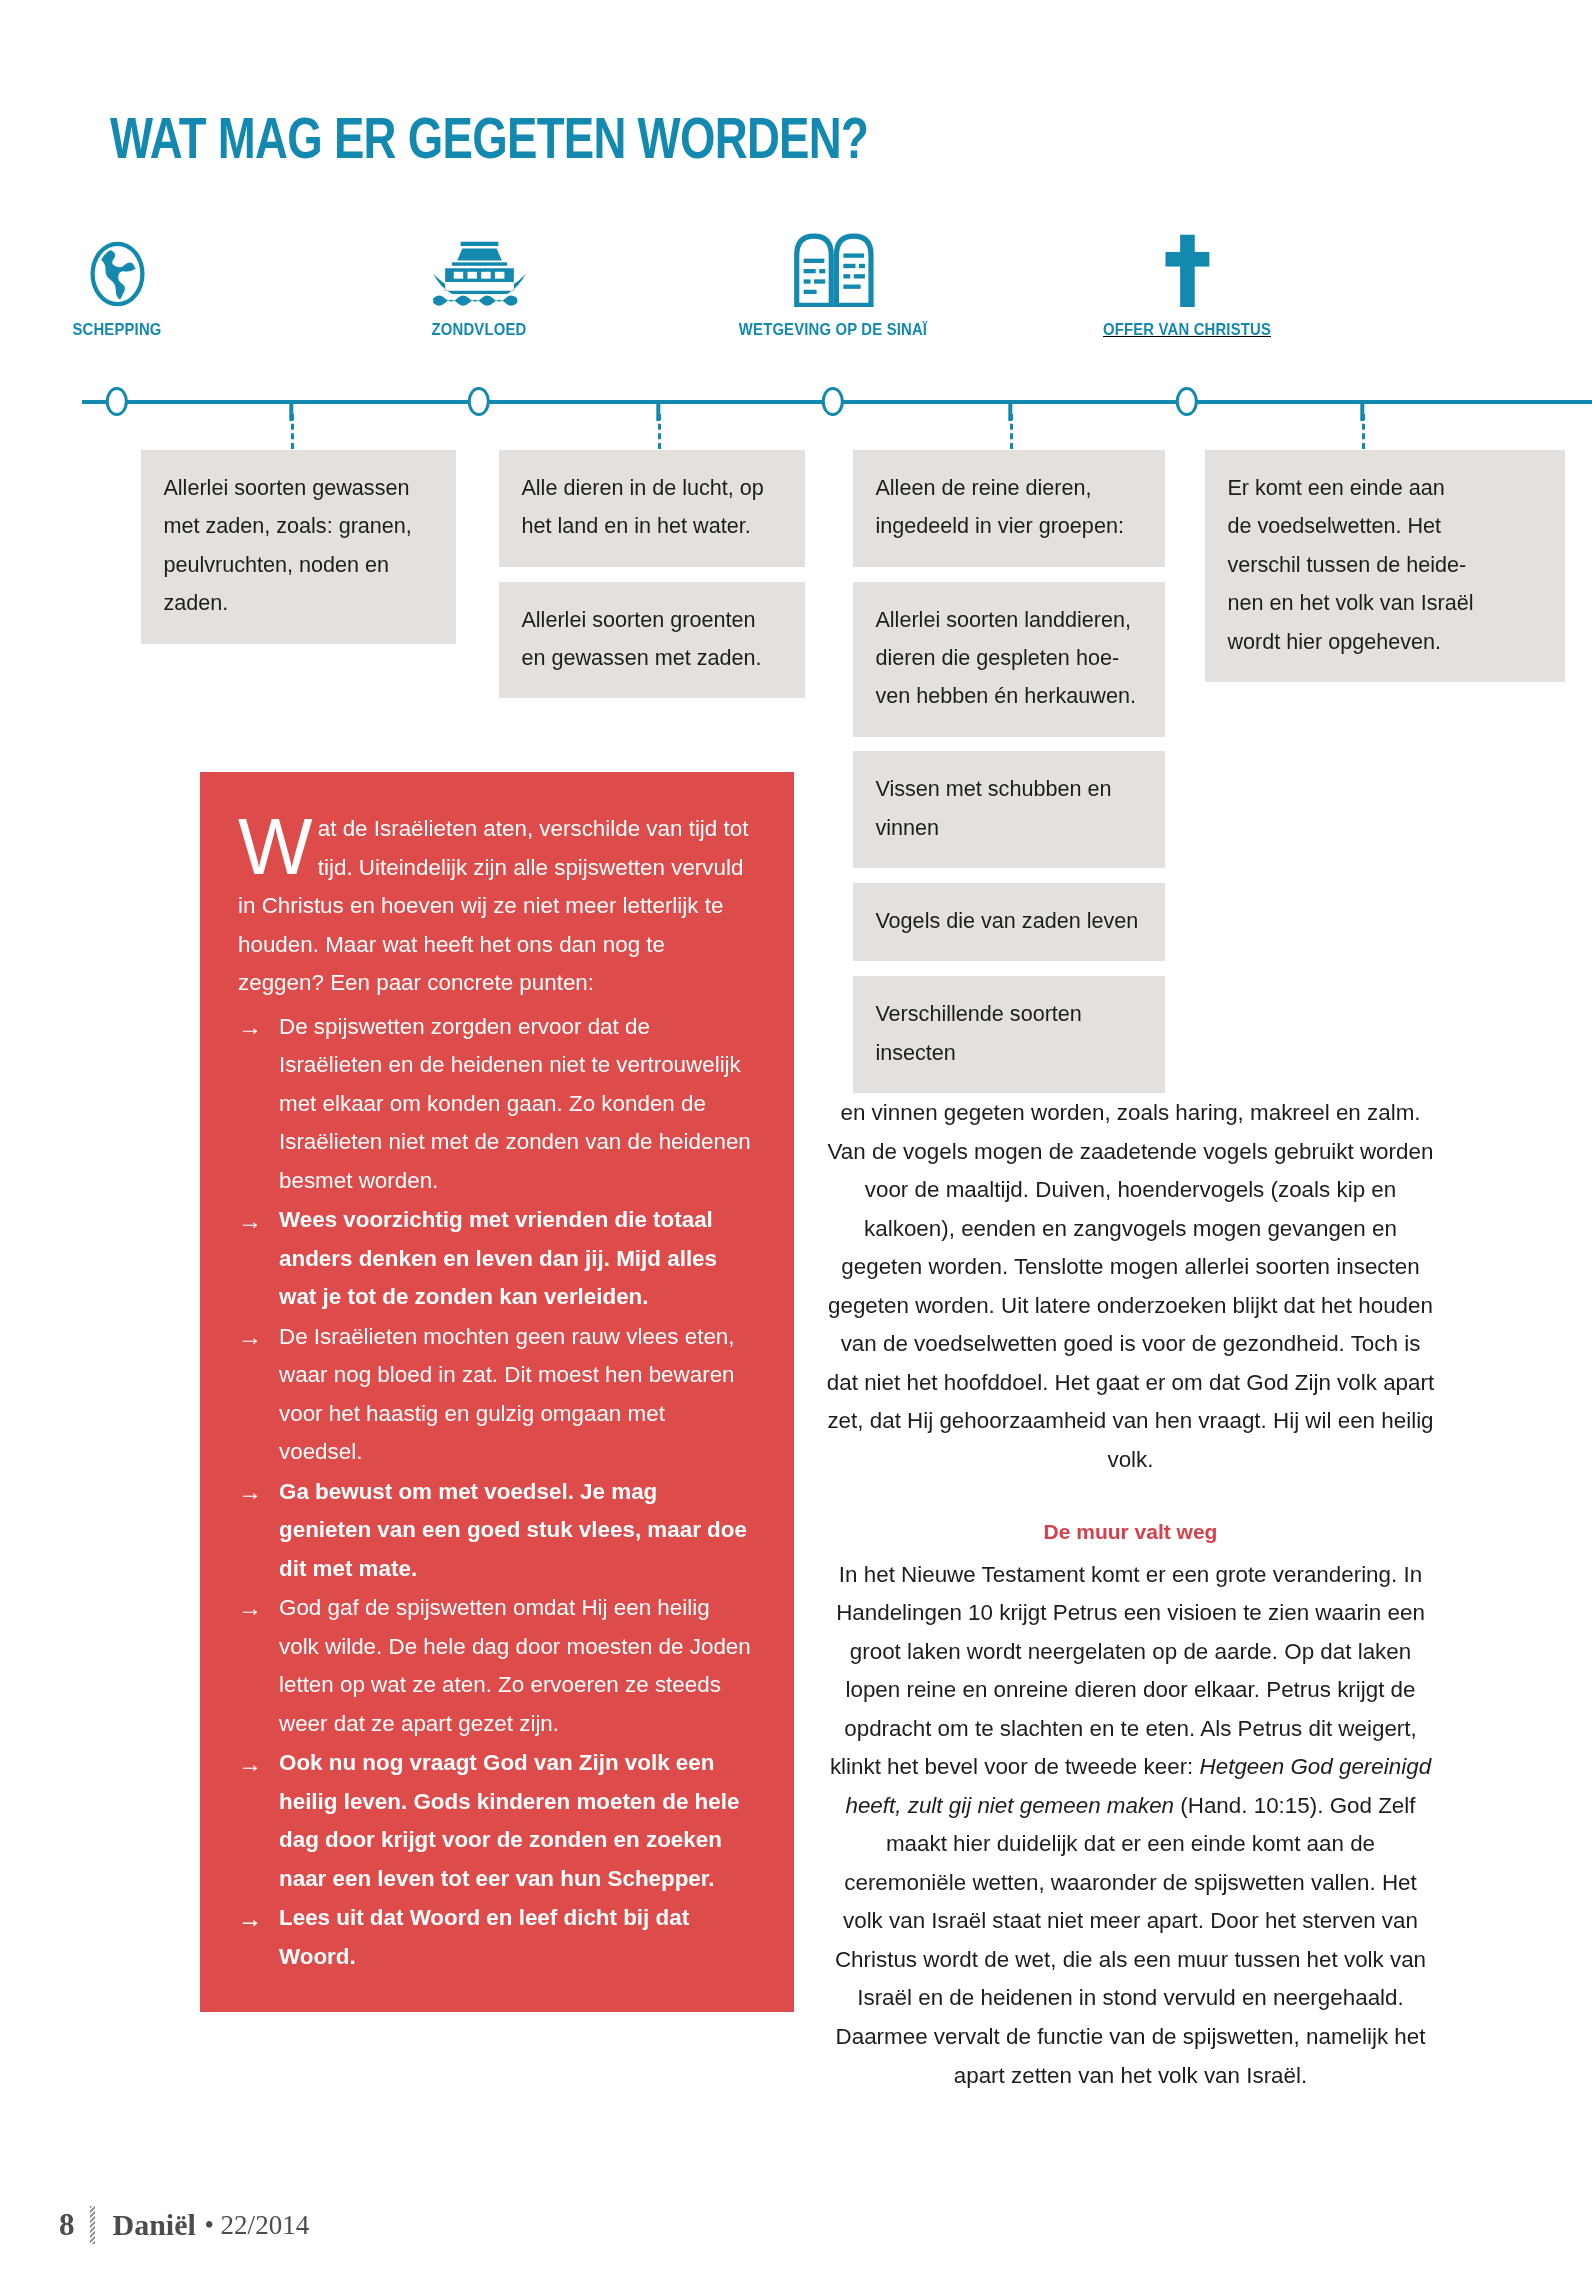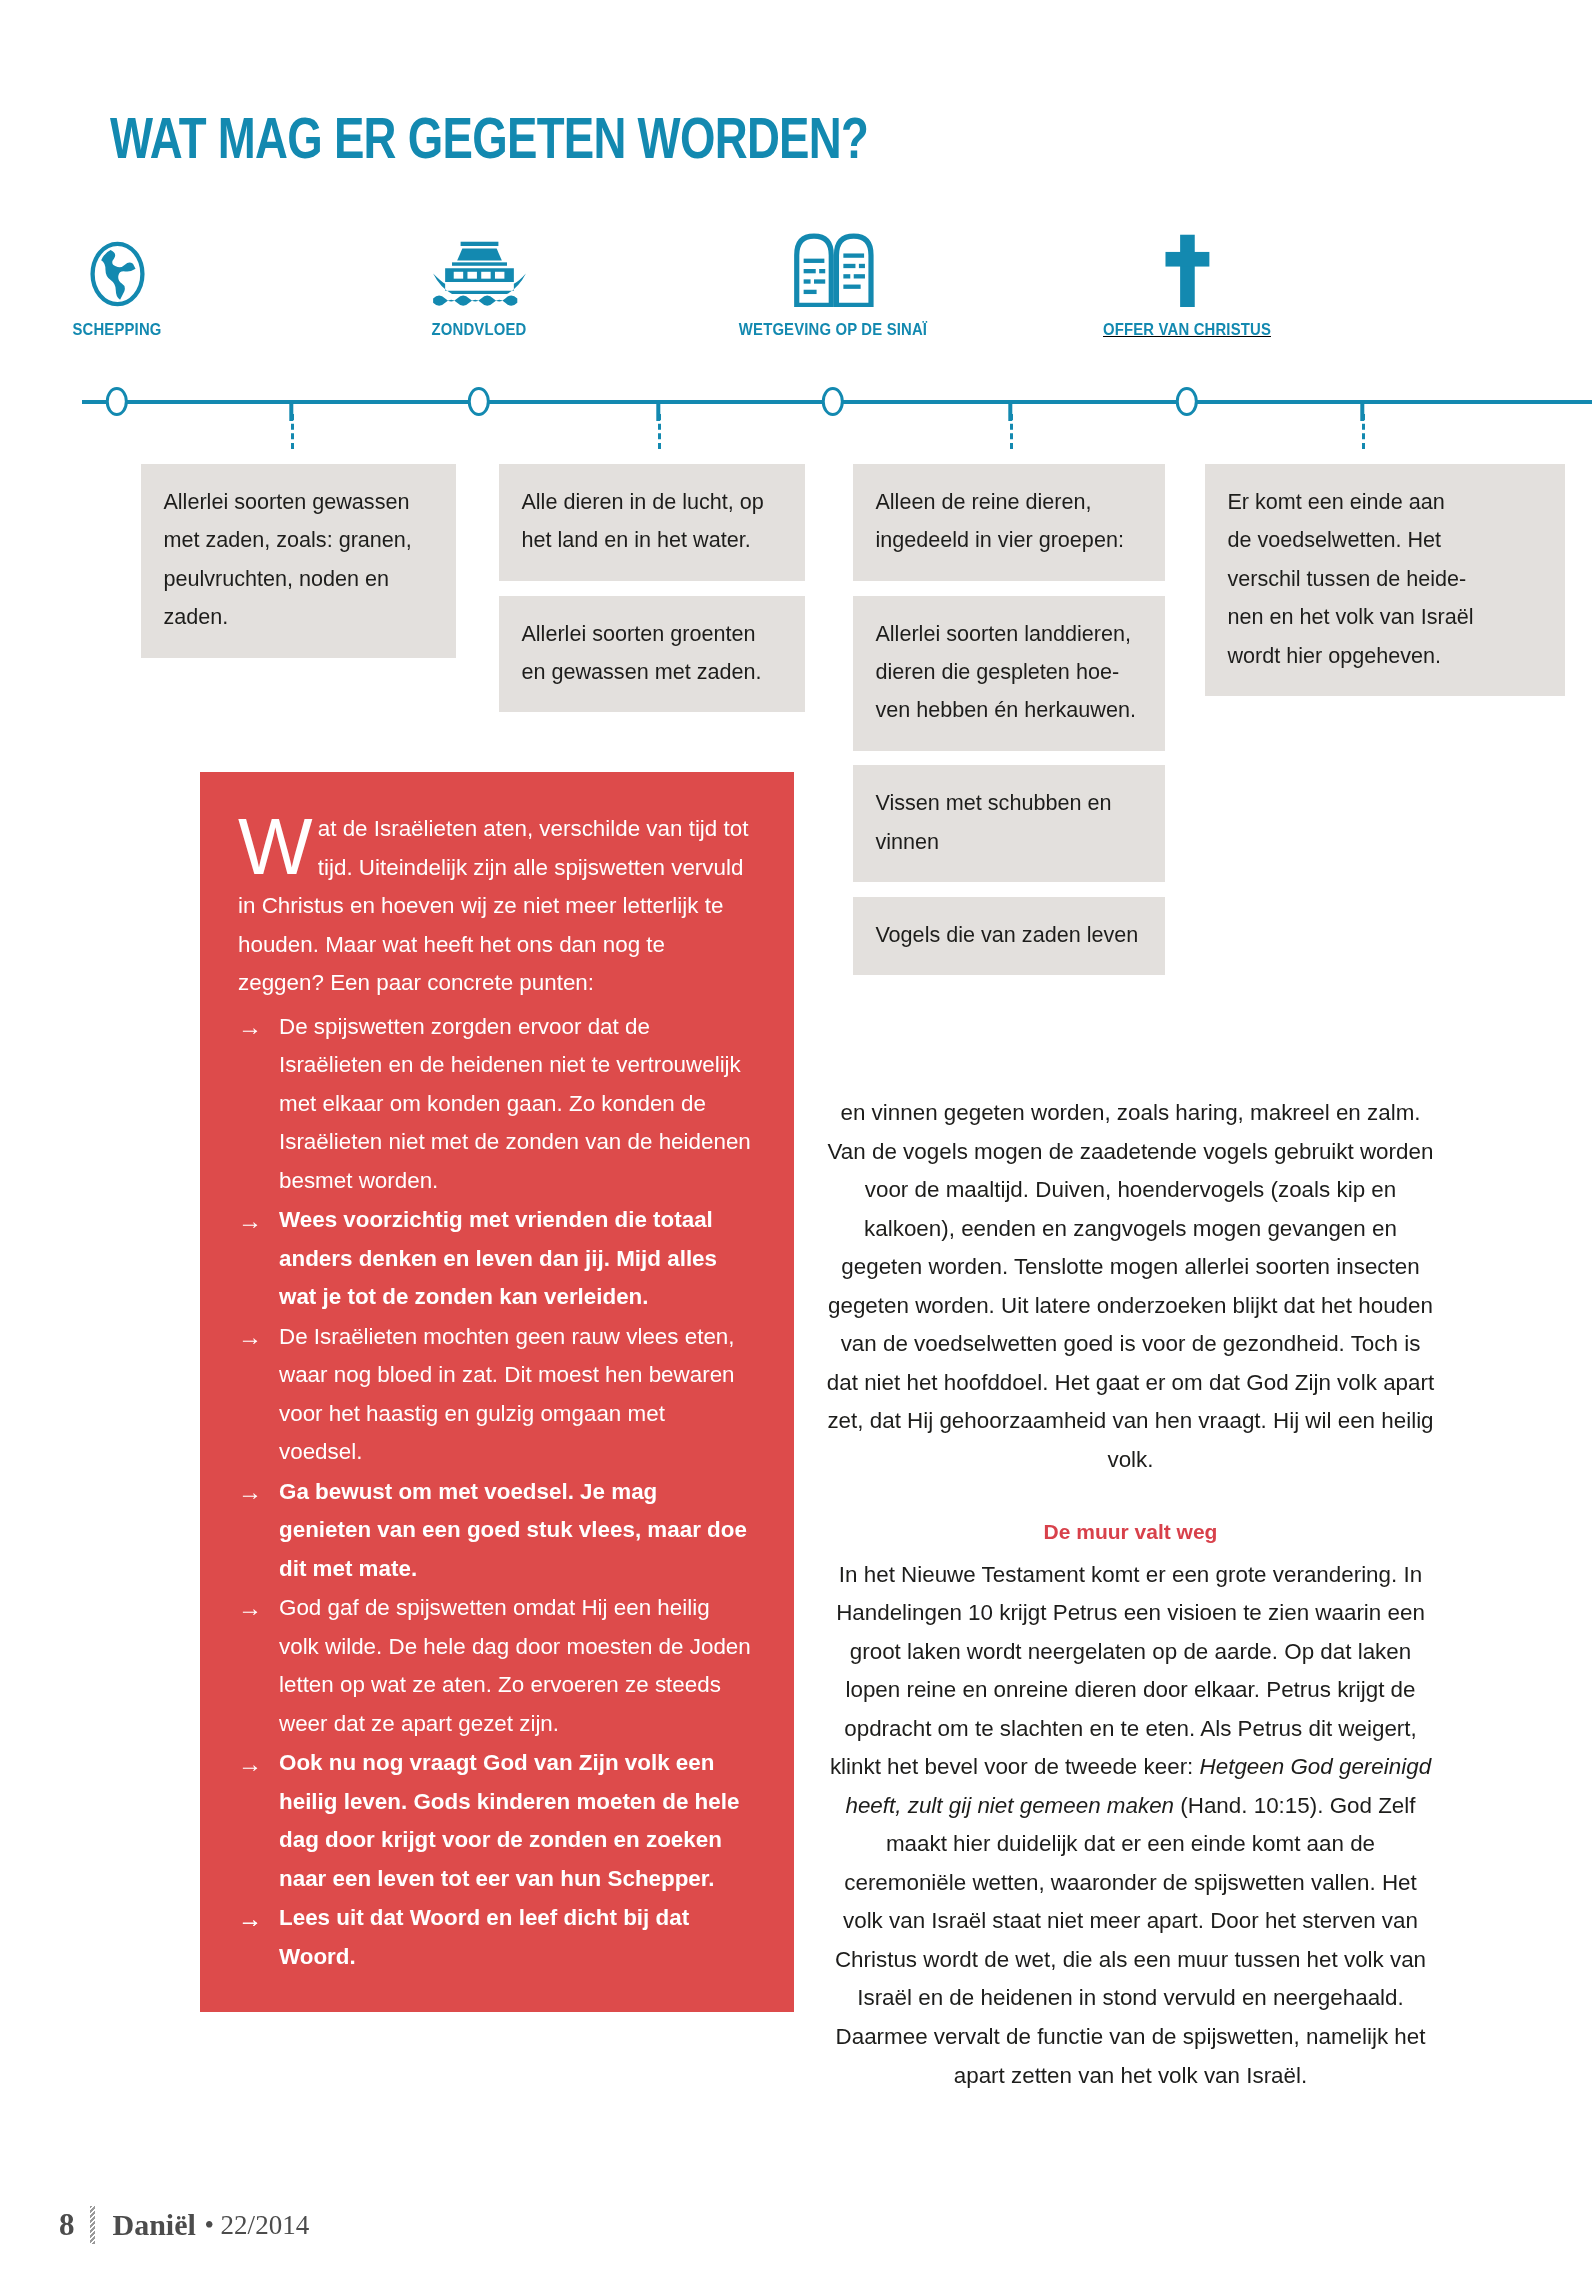--- a/index.html
+++ b/index.html
@@ -103,21 +103,21 @@
     position: absolute;
     width: 3.5px;
     border-left: 3.5px dashed #1389B0;
     top: 414px;
     height: 35px;
   }
 
   
   .col {
     position: absolute;
-    top: 464px;
+    top: 450px;
   }
   .gbox {
     background: #e3e0dd;
     color: #1d1d1b;
     font-family: "Liberation Sans Narrow", "Liberation Sans", sans-serif;
     font-size: 21.6px;
     line-height: 1.78;
     padding: 19px 22.4px 21px 22.4px;
     margin-bottom: 14.7px;
     box-sizing: border-box;
@@ -342,20 +342,24 @@
       <span>dieren die gespleten hoe-</span>
       <span>ven hebben én herkauwen.</span>
     </div>
     <div class="gbox">
       <span>Vissen met schubben en</span>
       <span>vinnen</span>
     </div>
     <div class="gbox">
       <span>Vogels die van zaden leven</span>
     </div>
+    <div class="gbox">
+      <span>Verschillende soorten</span>
+      <span>insecten</span>
+    </div>
   </div>
 
   <div class="col" style="left:1205px;width:360px;">
     <div class="gbox">
       <span>Er komt een einde aan</span>
       <span>de voedselwetten. Het</span>
       <span>verschil tussen de heide-</span>
       <span>nen en het volk van Israël</span>
       <span>wordt hier opgeheven.</span>
     </div>

